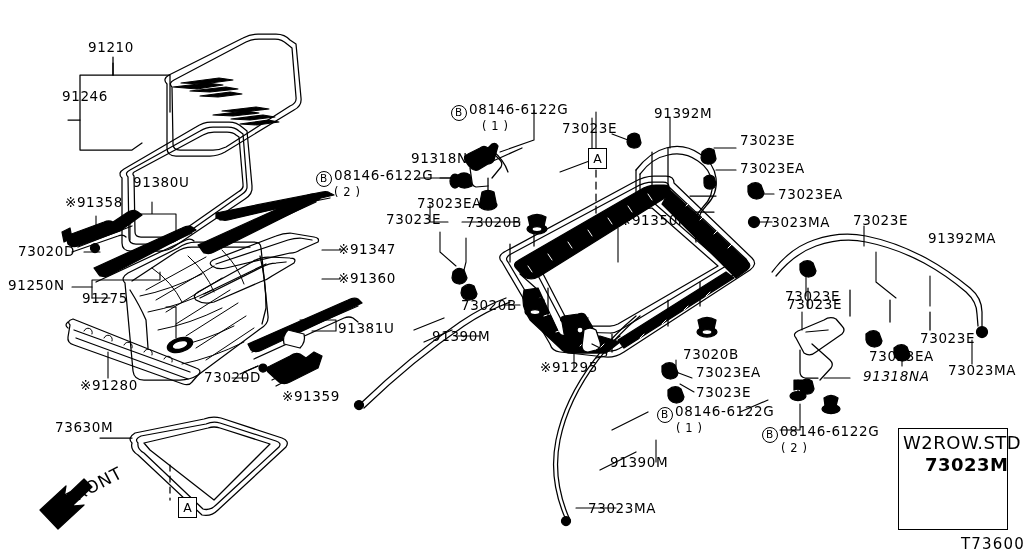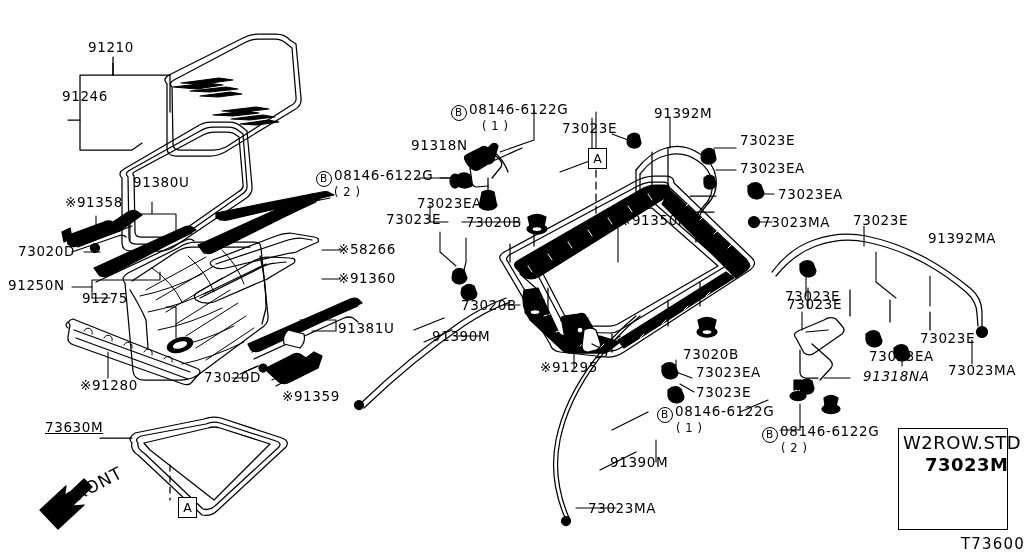--- a/index.html
+++ b/index.html
@@ -371,43 +371,43 @@
 
 <div class="lbl" style="left:88px;top:41px;">91210</div>
 <div class="lbl" style="left:62px;top:90px;">91246</div>
 
 <div class="lbl" style="left:65px;top:196px;">※91358</div>
 <div class="lbl" style="left:18px;top:245px;">73020D</div>
 <div class="lbl" style="left:8px;top:279px;">91250N</div>
 <div class="lbl" style="left:82px;top:292px;">91275</div>
 <div class="lbl" style="left:80px;top:379px;">※91280</div>
 <div class="lbl" style="left:133px;top:176px;">91380U</div>
-<div class="lbl" style="left:338px;top:243px;">※58266</div>
+<div class="lbl" style="left:338px;top:243px;">※91347</div>
 <div class="lbl" style="left:338px;top:272px;">※91360</div>
 <div class="lbl" style="left:338px;top:322px;">91381U</div>
 <div class="lbl" style="left:204px;top:371px;">73020D</div>
 <div class="lbl" style="left:282px;top:390px;">※91359</div>
-<div class="lbl" style="left:45px;top:421px;text-decoration:underline;">73630M</div>
+<div class="lbl" style="left:55px;top:421px;">73630M</div>
 
 <div class="lbl" style="left:62px;top:478px;transform:rotate(-28deg);font-size:17px;letter-spacing:1px;">FRONT</div>
 
 <div class="secmark" style="left:178px;top:497px;">A</div>
 <div class="secmark" style="left:588px;top:148px;">A</div>
 
 <div class="lbl" style="left:451px;top:103px;">
   <span class="bcirc">B</span><span>08146-6122G</span>
 </div>
 <div class="lbl sm" style="left:482px;top:121px;">( 1 )</div>
 
 <div class="lbl" style="left:316px;top:169px;">
   <span class="bcirc">B</span><span>08146-6122G</span>
 </div>
 <div class="lbl sm" style="left:334px;top:187px;">( 2 )</div>
 
-<div class="lbl" style="left:411px;top:139px;">91318N</div>
+<div class="lbl" style="left:411px;top:152px;">91318N</div>
 
 <div class="lbl" style="left:417px;top:197px;">73023EA</div>
 <div class="lbl" style="left:386px;top:213px;">73023E</div>
 <div class="lbl" style="left:466px;top:216px;">73020B</div>
 <div class="lbl" style="left:461px;top:299px;">73020B</div>
 <div class="lbl" style="left:683px;top:348px;">73020B</div>
 
 <div class="lbl" style="left:432px;top:330px;">91390M</div>
 <div class="lbl" style="left:610px;top:456px;">91390M</div>
 

